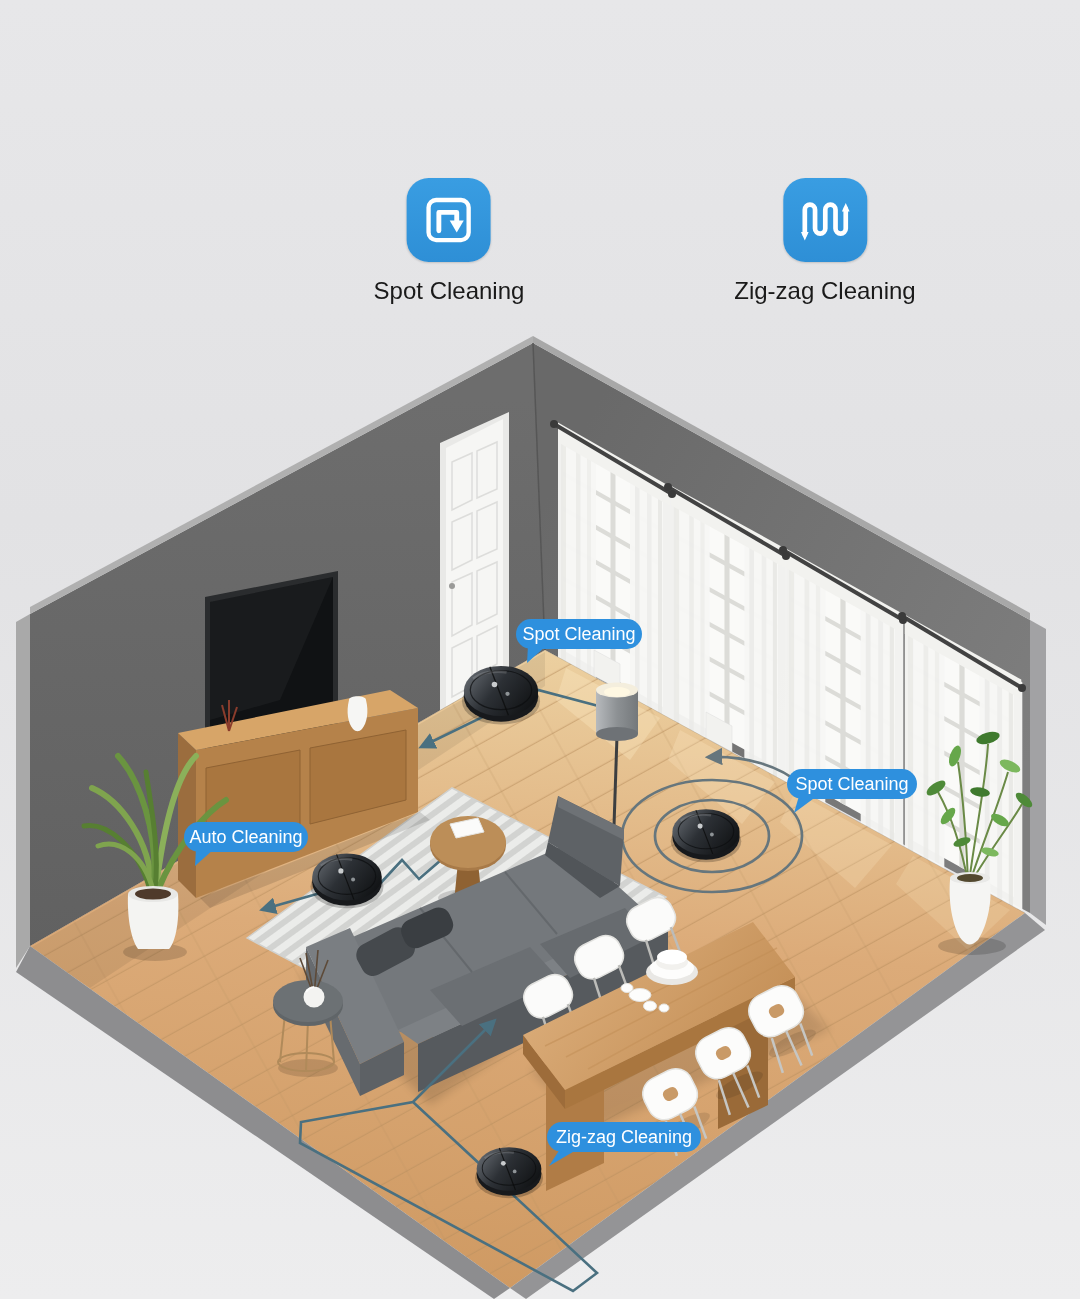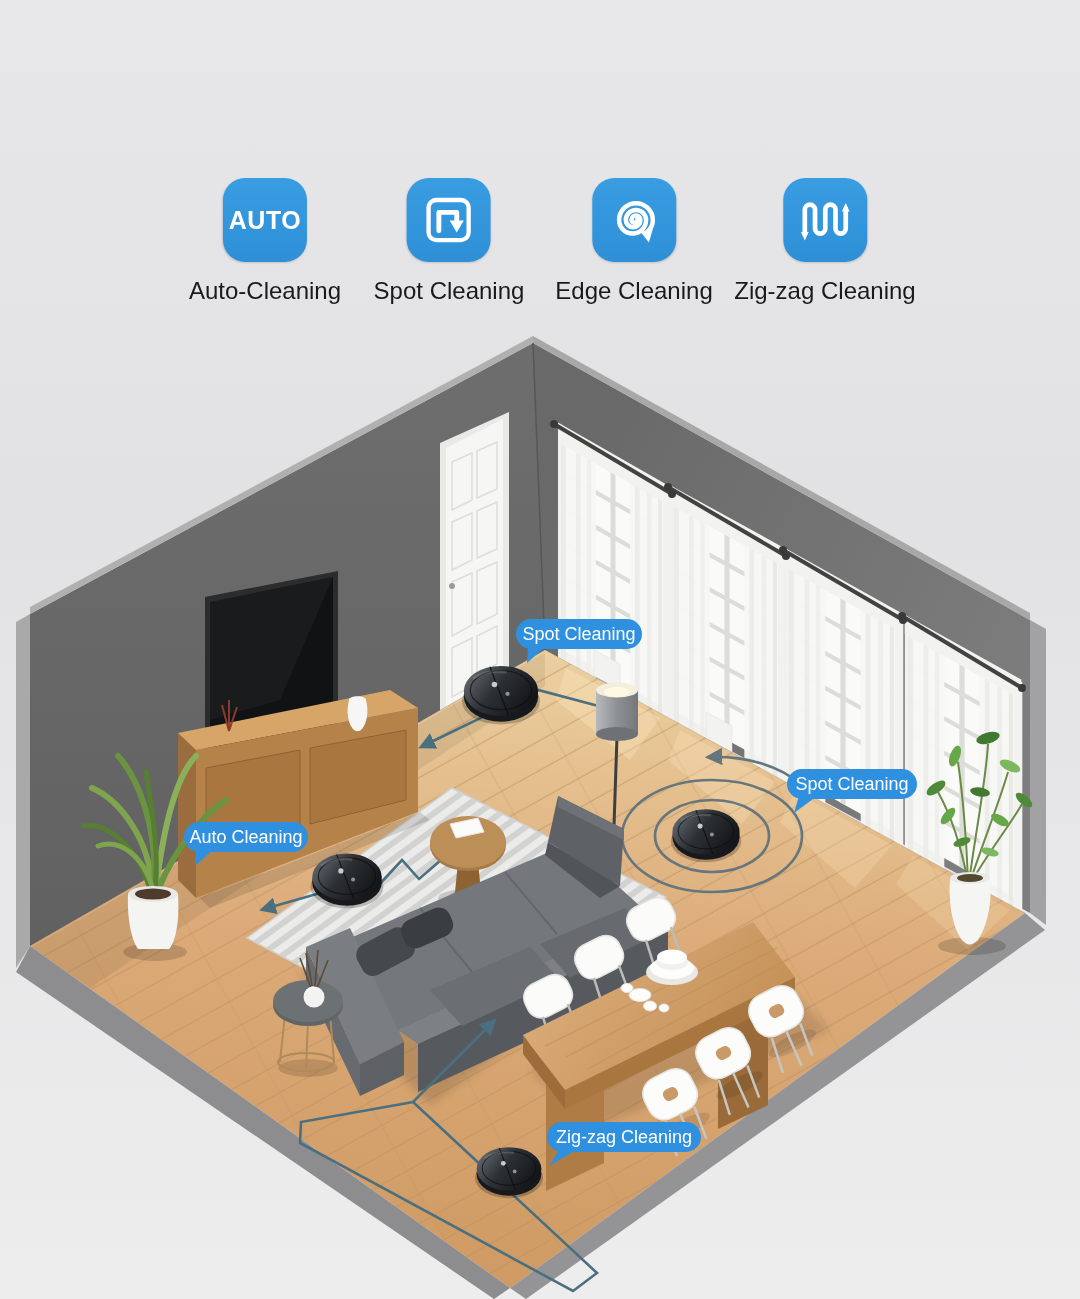--- a/index.html
+++ b/index.html
@@ -16,47 +16,32 @@
   .cap{margin-top:15px;font-size:24px;color:#1a1a1a;white-space:nowrap;}
   .scene{position:absolute;left:0;top:0;width:1080px;height:1299px;}
   .pill-text{fill:#ffffff;font-size:18px;font-weight:500;}
 </style>
 </head>
 <body>
 
 <div class="page">
 
 
-  <div class="mode" style="left:265px">
-    <div class="tile">
-      <span class="auto-txt">AUTO</span>
-    </div>
-    <div class="cap">Auto-Cleaning</div>
-  </div>
 
   <div class="mode" style="left:449px">
     <div class="tile">
       <svg width="52" height="52" viewBox="0 0 48 48">
         <rect x="5.5" y="5.5" width="37" height="37" rx="7" fill="none" stroke="#fff" stroke-width="4"></rect>
         <path d="M15 34 V17 H31.5 V25" fill="none" stroke="#fff" stroke-width="4.5" stroke-linecap="round" stroke-linejoin="round"></path>
         <polygon points="25,24.5 38,24.5 31.5,35.5" fill="#fff"></polygon>
       </svg>
     </div>
     <div class="cap">Spot Cleaning</div>
   </div>
 
-  <div class="mode" style="left:634px">
-    <div class="tile">
-      <svg width="54" height="54" viewBox="0 0 48 48">
-        <path d="M26.5 24 a2.5 2.5 0 0 1 -5 0 a4 4 0 0 1 8 0 a6.5 6.5 0 0 1 -13 0 a9 9 0 0 1 18 0 a12 12 0 0 1 -24 0 a15 15 0 0 1 30 0 c0 4.5 -1.5 7.5 -4.5 10" fill="none" stroke="#fff" stroke-width="4" stroke-linecap="round"></path>
-        <polygon points="40.5,32 29.5,34.5 37,44" fill="#fff"></polygon>
-      </svg>
-    </div>
-    <div class="cap">Edge Cleaning</div>
-  </div>
 
   <div class="mode" style="left:825px">
     <div class="tile">
       <svg width="58" height="52" viewBox="0 0 68 56">
         <path d="M10 45 V16 a6 6 0 0 1 12 0 v22 a6 6 0 0 0 12 0 V16 a6 6 0 0 1 12 0 v22 a6 6 0 0 0 12 0 V15" fill="none" stroke="#fff" stroke-width="5.5" stroke-linecap="round"></path>
         <polygon points="5.5,42 14.5,42 10,52" fill="#fff"></polygon>
         <polygon points="53.5,18 62.5,18 58,8" fill="#fff"></polygon>
       </svg>
     </div>
     <div class="cap">Zig-zag Cleaning</div>

